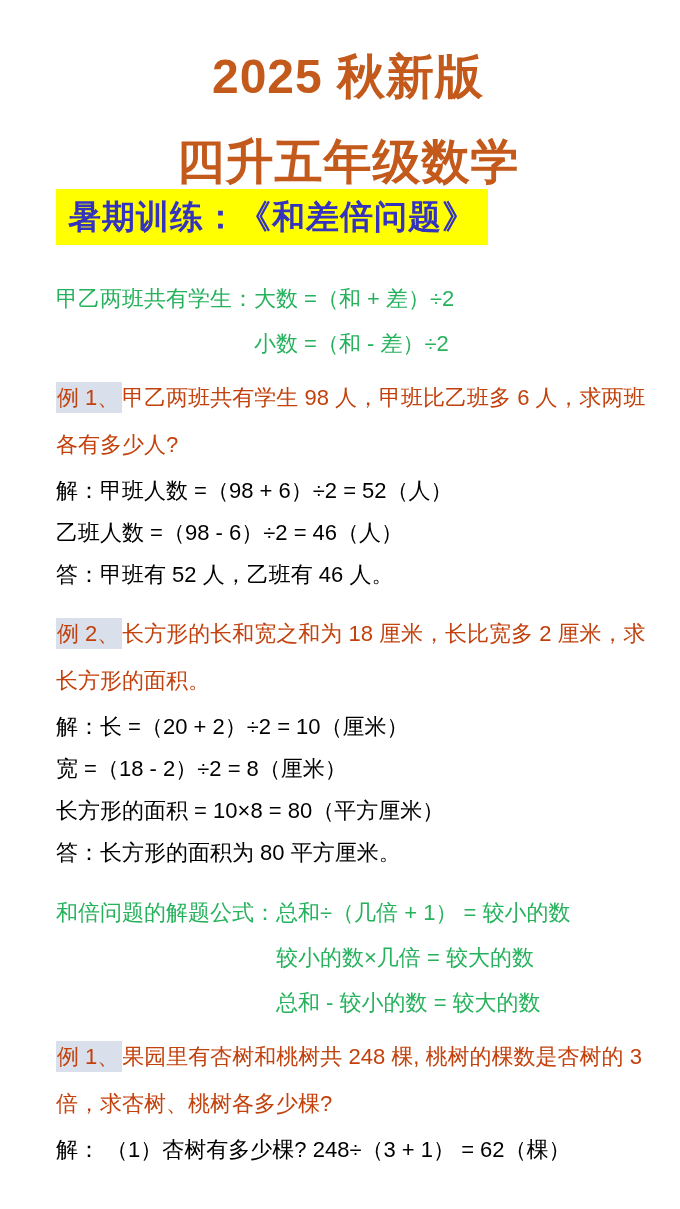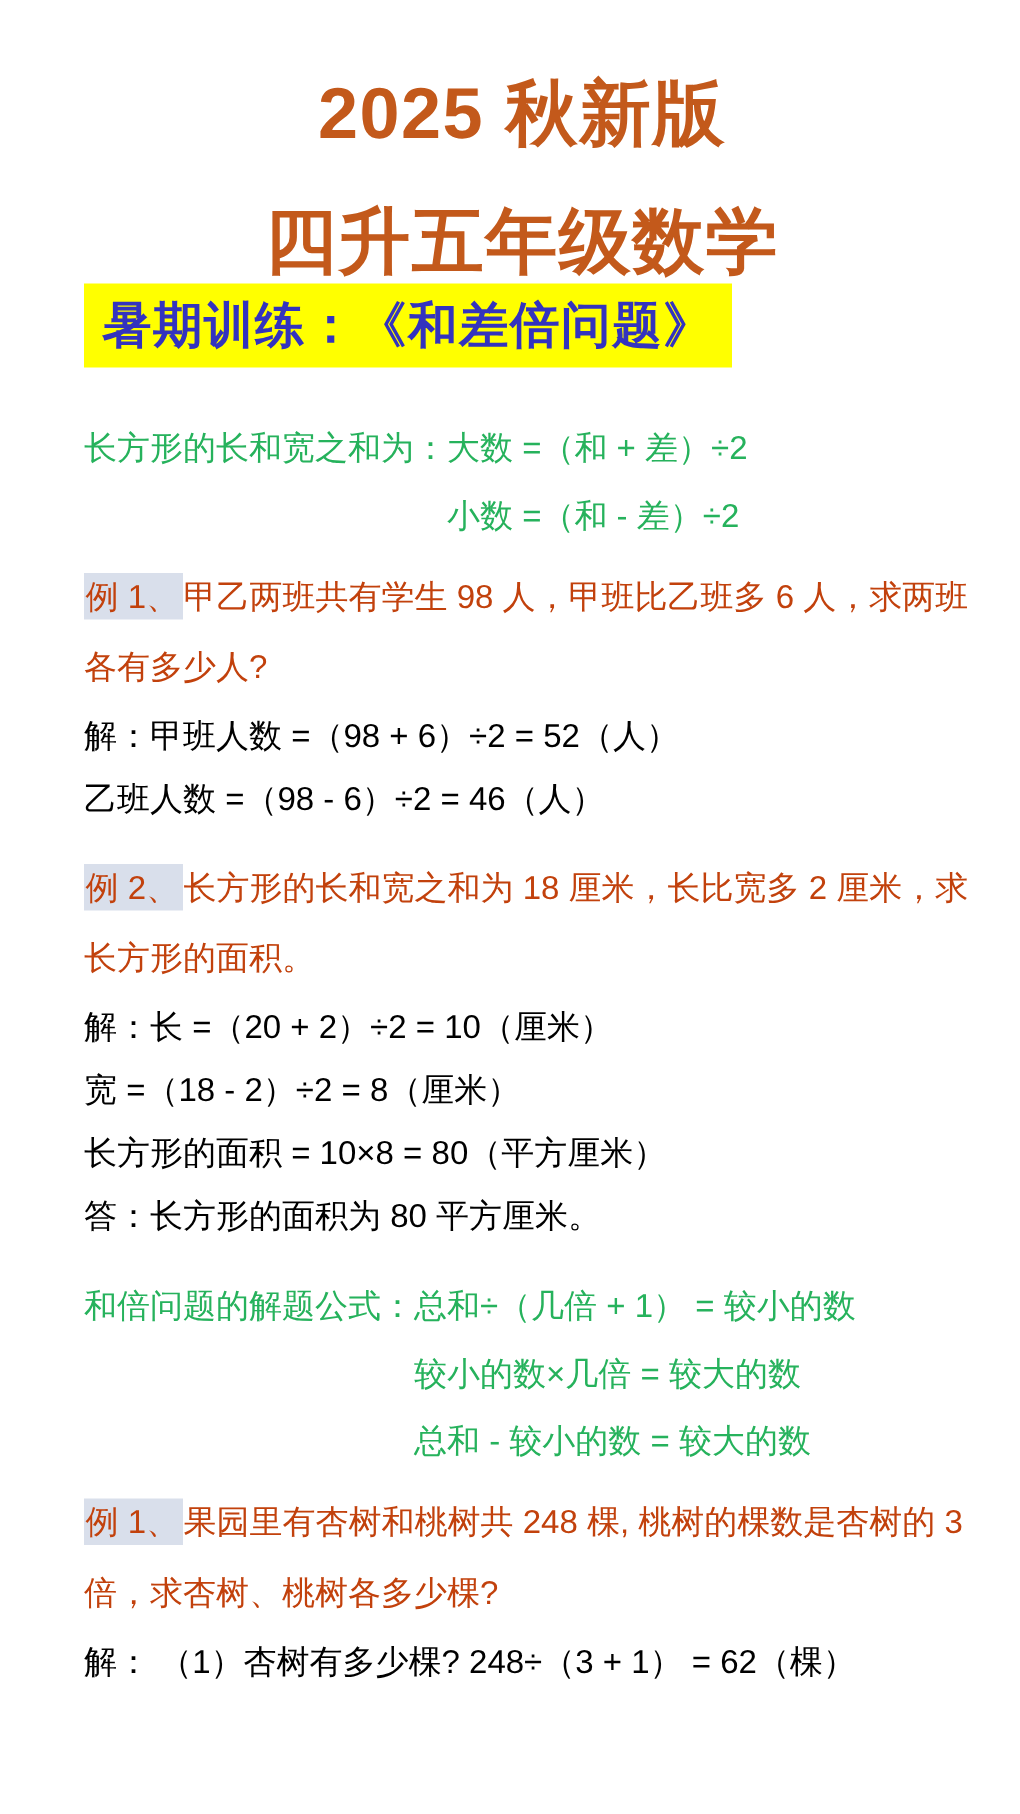--- a/index.html
+++ b/index.html
@@ -89,34 +89,35 @@
 <div class="page">
 
   <div class="title">2025 秋新版</div>
   <div class="title second">四升五年级数学</div>
 
   <div class="banner-row">
     <span class="banner">暑期训练：《和差倍问题》</span>
   </div>
 
   <div class="formula-block">
-    <span class="f-label">长方形的长和宽之和为：</span>
+    <span class="f-label">甲乙两班共有学生：</span>
     <div class="f-lines">
       <div class="f-line">大数 =（和 + 差）÷2</div>
       <div class="f-line">小数 =（和 - 差）÷2</div>
     </div>
   </div>
 
   <div class="problem">
     <div class="p-line"><span class="ex-tag">例 1、</span><span>甲乙两班共有学生 98 人，甲班比乙班多 6 人，求两班</span></div>
     <div class="p-line">各有多少人?</div>
   </div>
   <div class="solution">
     <div class="sol-line">解：甲班人数 =（98 + 6）÷2 = 52（人）</div>
     <div class="sol-line">乙班人数 =（98 - 6）÷2 = 46（人）</div>
+    <div class="sol-line">答：甲班有 52 人，乙班有 46 人。</div>
   </div>
 
   <div class="problem gap">
     <div class="p-line"><span class="ex-tag">例 2、</span><span>长方形的长和宽之和为 18 厘米，长比宽多 2 厘米，求</span></div>
     <div class="p-line">长方形的面积。</div>
   </div>
   <div class="solution">
     <div class="sol-line">解：长 =（20 + 2）÷2 = 10（厘米）</div>
     <div class="sol-line">宽 =（18 - 2）÷2 = 8（厘米）</div>
     <div class="sol-line">长方形的面积 = 10×8 = 80（平方厘米）</div>

